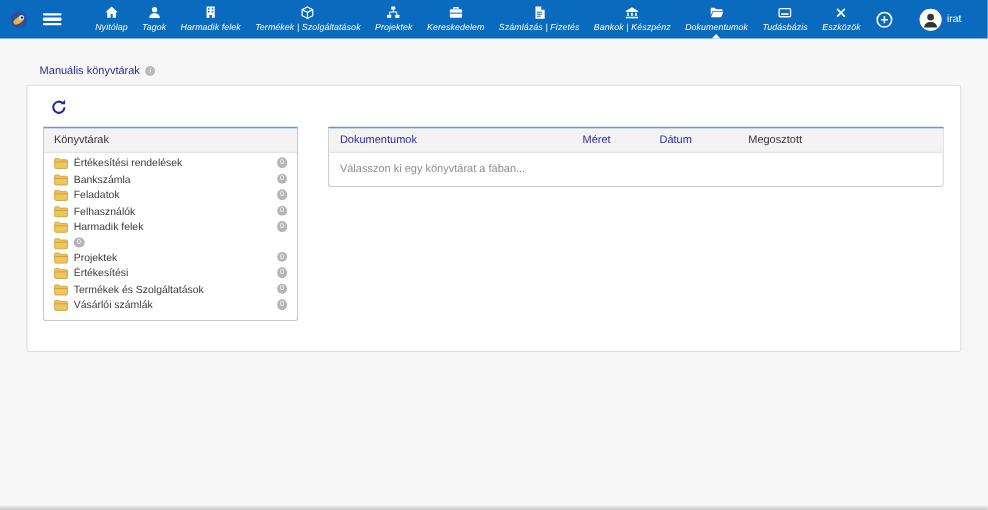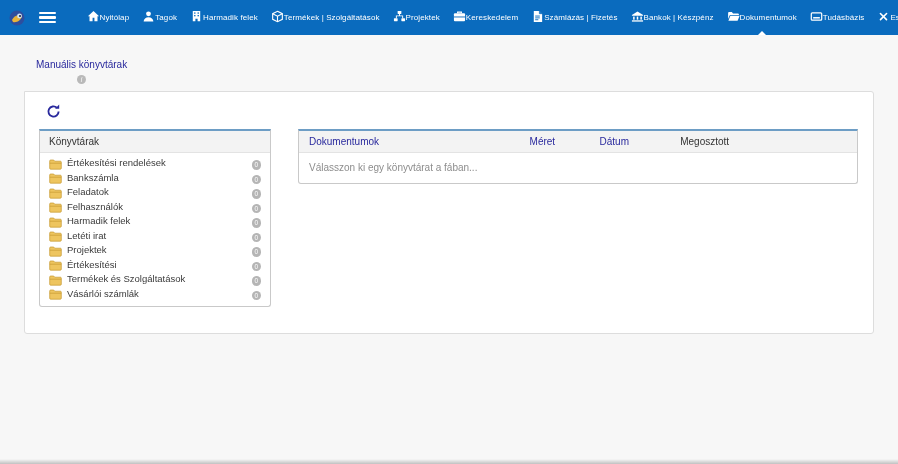--- a/index.html
+++ b/index.html
@@ -18,45 +18,46 @@
     align-items: center;
     padding: 0 10px 0 8px;
     color: #fff;
   }
   .logo { width: 18px; height: 18px; margin-right: 13px; flex: none; }
   .hamburger { width: 17px; height: 12px; display: flex; flex-direction: column; justify-content: space-between; margin-right: 24px; cursor: pointer; flex: none; }
   .hamburger span { display: block; height: 2.4px; background: #fff; border-radius: 1px; }
   .nav { display: flex; align-items: stretch; height: 35px; }
   .nav-item {
     position: relative;
-    display: flex; flex-direction: row;
+    display: flex; flex-direction: column;
     align-items: center; justify-content: center;
     padding: 3px 6.5px 4px;
     cursor: pointer;
+    font-style: italic;
   }
   .nav-item .nav-icon { height: 13px; display: flex; align-items: center; margin-bottom: 2px; }
   .nav-item .nav-label { font-size: 8px; color: #fff; white-space: nowrap; letter-spacing: .1px; }
   .nav-item .active-caret {
     position: absolute; bottom: 0; left: 50%; transform: translateX(-50%);
     width: 0; height: 0;
     border-left: 4px solid transparent; border-right: 4px solid transparent;
     border-bottom: 4px solid #fff;
   }
   .topbar-spacer { flex: 1; }
   .plus-btn { width: 16px; height: 16px; margin-right: 24px; cursor: pointer; flex: none; }
   .user-area { display: flex; align-items: center; gap: 5px; cursor: pointer; margin-right: 14px; }
   .avatar { width: 20px; height: 20px; border-radius: 50%; overflow: hidden; background: #fff; flex: none; }
   .user-name { font-size: 9.5px; color: #fff; }
 
   
   .tabs { display: flex; align-items: flex-end; margin: 19px 0 0 24px; position: relative; z-index: 2; }
   .tab {
     display: flex; align-items: center; gap: 5px;
     font-size: 10px; color: #29299d;
-    padding: 5px 12px 7px; cursor: pointer; white-space: nowrap; flex-direction: column;
+    padding: 5px 12px 7px; cursor: pointer; white-space: nowrap;
   }
   .tab.active {
     background: #fff;
     border: 1px solid #ccc;
     border-top: 2px solid #3c3c3c;
     border-bottom: none;
     margin-bottom: -1px;
     border-radius: 2px 2px 0 0;
   }
   .info-icon {
@@ -84,21 +85,21 @@
   .panel-header {
     background: #f3f3f3;
     padding: 5px 9px;
     font-size: 10px; color: #333;
     border-bottom: 1px solid #e3e3e3;
   }
 
   
   .folders-panel { width: 232px; flex: none; padding-bottom: 5px; }
   .folder-list { padding-top: 3px; }
-  .folder-row { display: flex; align-items: flex-end; gap: 5px; padding: 1px 9px; font-size: 9.5px; line-height: 12.5px; color: #3a3a3a; cursor: pointer; }
+  .folder-row { display: flex; align-items: flex-start; gap: 5px; padding: 1px 9px; font-size: 9.5px; line-height: 12.5px; color: #3a3a3a; cursor: pointer; }
   .folder-row .folder-name { flex: 1; white-space: nowrap; overflow: hidden; }
   .count-badge {
     width: 9.5px; height: 9.5px; border-radius: 50%;
     background: #b5b5b5; color: #fff;
     font-size: 6.5px; line-height: 9.5px; text-align: center; flex: none;
   }
   .folder-glyph { flex: none; display: flex; }
 
   
   .docs-panel { flex: 1; }
@@ -357,21 +358,20 @@
             <span class="folder-name">Harmadik felek</span>
             <span class="count-badge">0</span>
           </div>
           <div class="folder-row">
             <span class="folder-glyph">
               <svg viewBox="0 0 13 11" width="13" height="11">
                 <path d="M.7 2a1 1 0 0 1 1-1h3l1 1.2h5.6a1 1 0 0 1 1 1v6a1 1 0 0 1-1 1H1.7a1 1 0 0 1-1-1z" fill="#eec55f" stroke="#c59a30" stroke-width=".7"></path>
                 <path d="M.7 4.2h11.6" stroke="#c59a30" stroke-width=".7"></path>
               </svg>
             </span>
-            <span class="folder-name">Letéti irat</span>
             <span class="count-badge">0</span>
           </div>
           <div class="folder-row">
             <span class="folder-glyph">
               <svg viewBox="0 0 13 11" width="13" height="11">
                 <path d="M.7 2a1 1 0 0 1 1-1h3l1 1.2h5.6a1 1 0 0 1 1 1v6a1 1 0 0 1-1 1H1.7a1 1 0 0 1-1-1z" fill="#eec55f" stroke="#c59a30" stroke-width=".7"></path>
                 <path d="M.7 4.2h11.6" stroke="#c59a30" stroke-width=".7"></path>
               </svg>
             </span>
             <span class="folder-name">Projektek</span>

